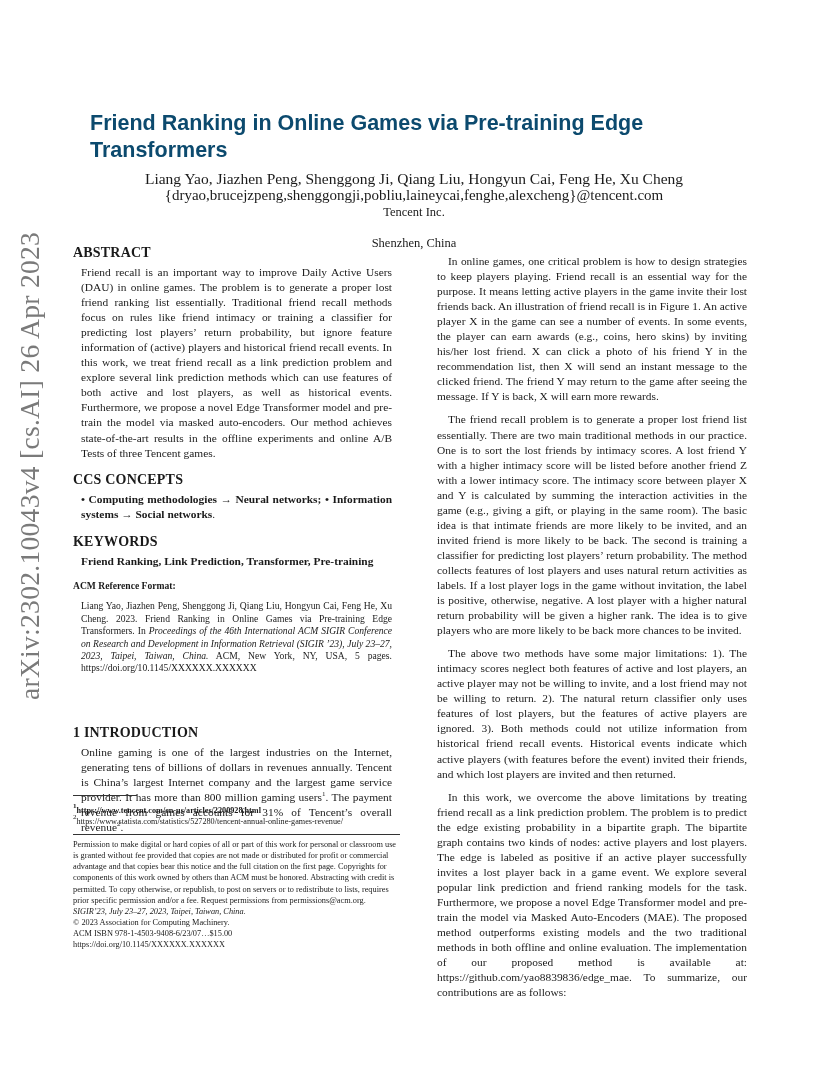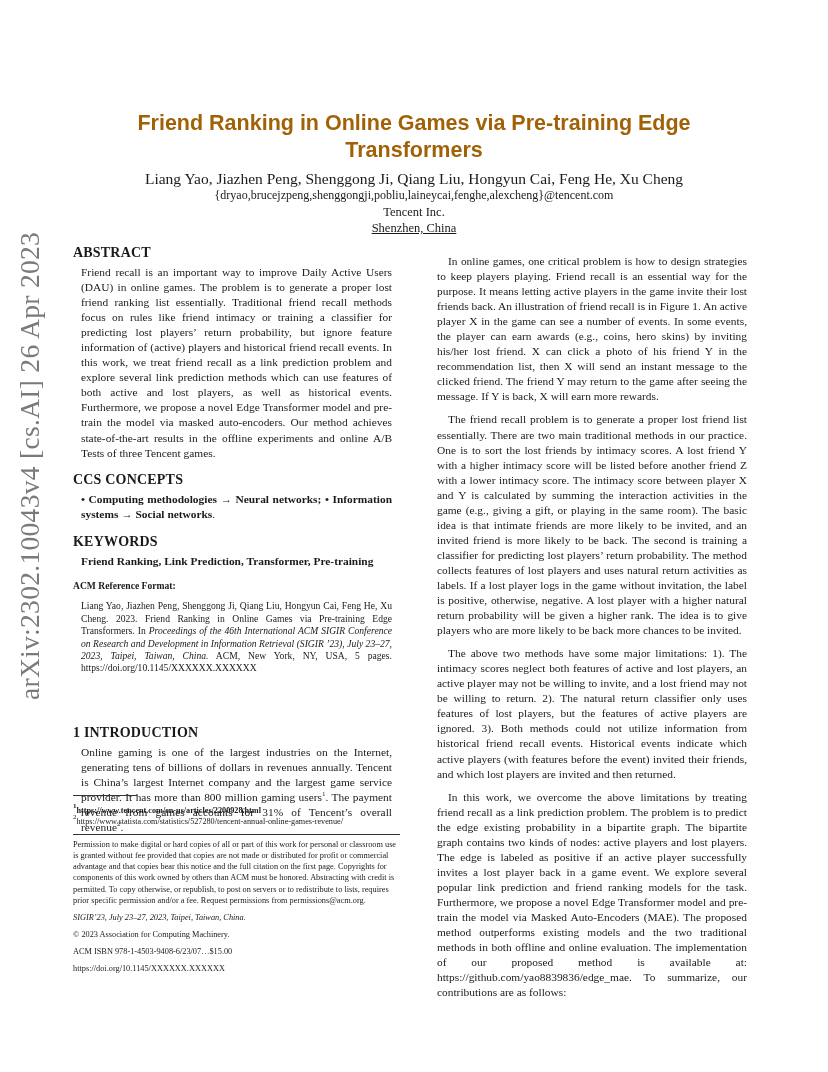--- a/index.html
+++ b/index.html
@@ -6,64 +6,64 @@
   body { width: 828px; height: 1072px; position: relative; overflow: hidden;
          font-family: "Liberation Serif", "DejaVu Serif", serif; color: #1a1a1a; }
   .page { position: absolute; left: 0; top: 0; width: 828px; height: 1072px; }
 
   
   .arxiv-stamp { position: absolute; left: 14px; top: 700px; transform-origin: left top;
                  transform: rotate(-90deg); font-size: 27.5px; color: #7a7a7a; white-space: nowrap;
                  font-family: "Liberation Serif", serif; letter-spacing: 0.3px; }
 
   
-  .title { position: absolute; left: 90px; width: 648px; top: 110px; text-align: center;
+  .title { position: absolute; left: 90px; width: 648px; top: 110px; text-align: left;
            font-family: "Liberation Sans", "DejaVu Sans", sans-serif; font-weight: bold;
-           font-size: 21.5px; line-height: 27px; color: #a16207; }
+           font-size: 21.5px; line-height: 27px; color: #0c4a6e; }
   .authors { position: absolute; left: 70px; width: 688px; top: 169px; text-align: center;
              font-size: 15.5px; line-height: 19px; }
   .emails { position: absolute; left: 70px; width: 688px; top: 187px; text-align: center;
-            font-size: 12px; line-height: 17px; }
+            font-size: 15px; line-height: 17px; }
   .affil { position: absolute; left: 70px; width: 688px; text-align: center;
            font-size: 12.5px; line-height: 17px; }
 
   
   .col { position: absolute; font-size: 11.4px; line-height: 15.05px; text-align: justify; }
   .col-left { left: 73px; width: 327px; }
   .col-right { left: 429px; width: 326px; top: 246px; }
 
   h2 { font-family: "Liberation Serif", serif; font-weight: bold; font-size: 14px;
        margin: 0; line-height: 18px; letter-spacing: 0.2px; }
   p { margin: 8px; }
   .indent { text-indent: 11px; }
   .small { font-size: 9.6px; line-height: 12.4px; }
   .bold { font-weight: bold; }
   .ital { font-style: italic; }
   sup { font-size: 7px; line-height: 0; vertical-align: 5px; }
 
   .rule-short { width: 64px; height: 0; border-top: 0.8px solid #333; }
   .rule-long { width: 327px; height: 0; border-top: 0.8px solid #333; }
   .fn { font-size: 8.2px; line-height: 11px; text-align: left; }
-  .perm { font-size: 8.3px; line-height: 11.15px; text-align: left; margin-top: 6px; }
+  .perm { font-size: 8.3px; line-height: 11.15px; text-align: left; }
 </style>
 </head>
 <body>
 
 <div class="page">
 
   <div class="arxiv-stamp">arXiv:2302.10043v4  [cs.AI]  26 Apr 2023</div>
 
   <div class="title">
     <div>Friend Ranking in Online Games via Pre-training Edge</div>
     <div>Transformers</div>
   </div>
   <div class="authors">Liang Yao, Jiazhen Peng, Shenggong Ji, Qiang Liu, Hongyun Cai, Feng He, Xu Cheng</div>
   <div class="emails">{dryao,brucejzpeng,shenggongji,pobliu,laineycai,fenghe,alexcheng}@tencent.com</div>
   <div class="affil" style="top:204px;">Tencent Inc.</div>
-  <div class="affil" style="top:220px;text-decoration:underline;">Shenzhen, China</div>
+  <div class="affil" style="top:235px;">Shenzhen, China</div>
 
   <div class="col col-left" style="top:244px;">
     <h2>ABSTRACT</h2>
     <p style="margin-top:3px;">Friend recall is an important way to improve Daily Active Users (DAU) in online games. The problem is to generate a proper lost friend ranking list essentially. Traditional friend recall methods focus on rules like friend intimacy or training a classifier for predicting lost players’ return probability, but ignore feature information of (active) players and historical friend recall events. In this work, we treat friend recall as a link prediction problem and explore several link prediction methods which can use features of both active and lost players, as well as historical events. Furthermore, we propose a novel Edge Transformer model and pre-train the model via masked auto-encoders. Our method achieves state-of-the-art results in the offline experiments and online A/B Tests of three Tencent games.</p>
   </div>
 
   <div class="col col-left" style="top:471px;">
     <h2>CCS CONCEPTS</h2>
     <p style="margin-top:3px;"><span class="bold">• Computing methodologies → Neural networks; • Information systems → Social networks</span><span>.</span></p>
   </div>

